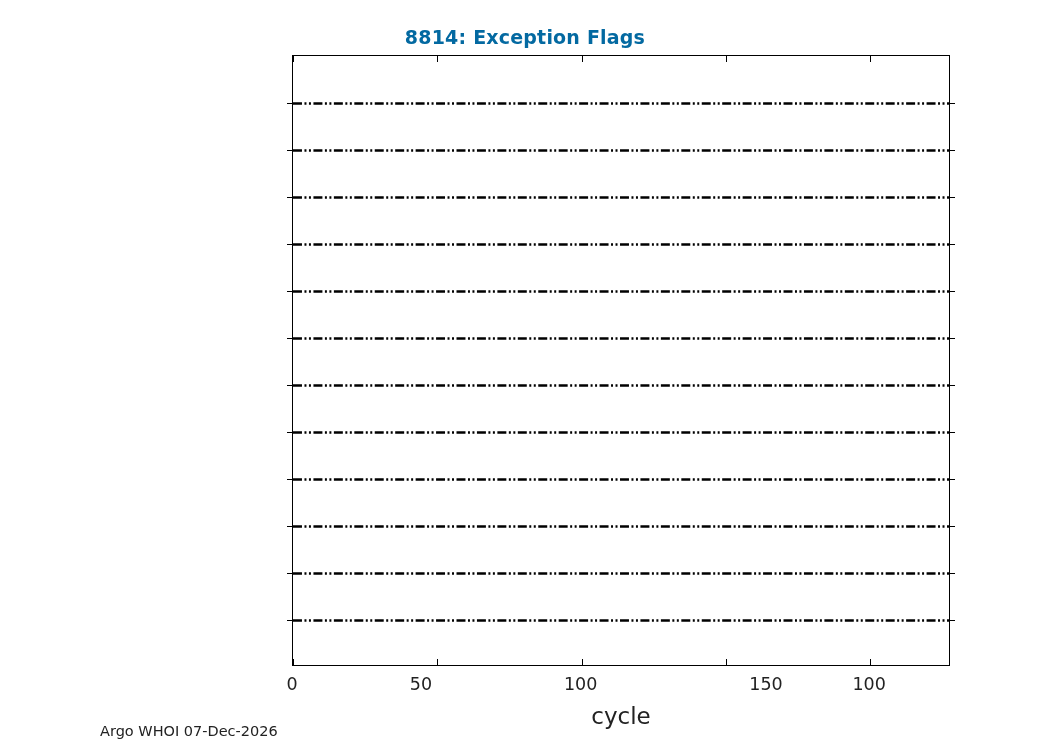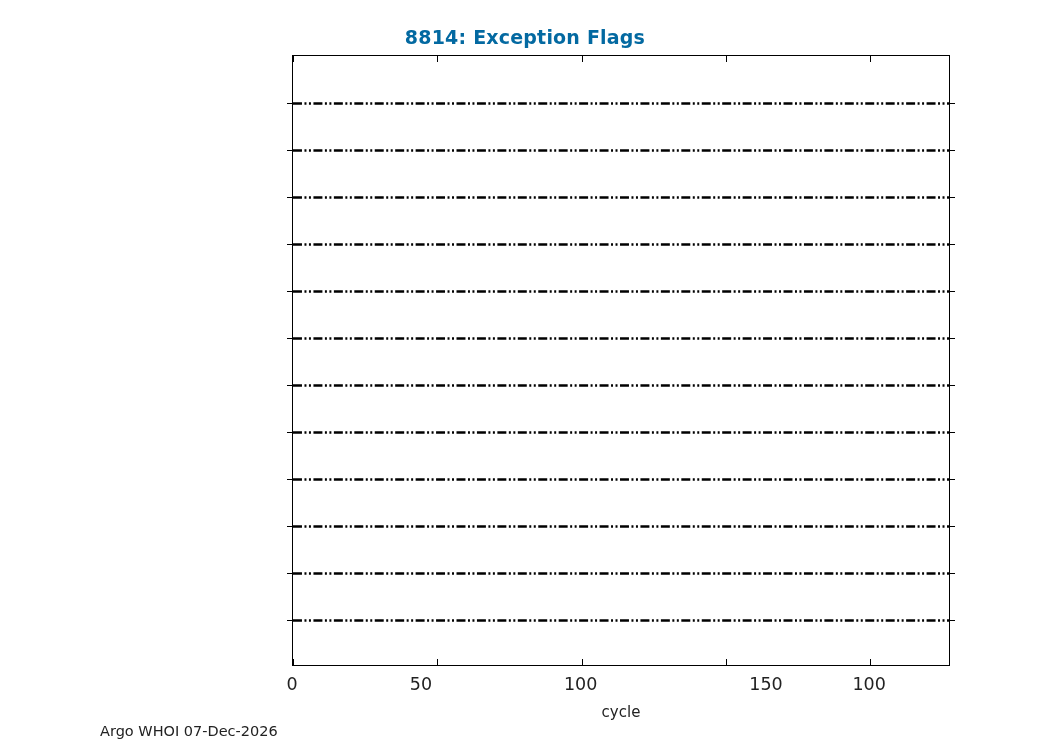--- a/index.html
+++ b/index.html
@@ -102,21 +102,21 @@
     transform: translateX(-50%);
     white-space: nowrap;
   }
 
   #xaxis-label {
     position: absolute;
     left: 292px;
     top: 703px;
     width: 658px;
     text-align: center;
-    font-size: 15px;
+    font-size: 23px;
     color: #222222;
   }
 
   #footer-note {
     position: absolute;
     left: 100px;
     top: 723px;
     font-size: 14.5px;
     color: #222222;
     white-space: nowrap;

